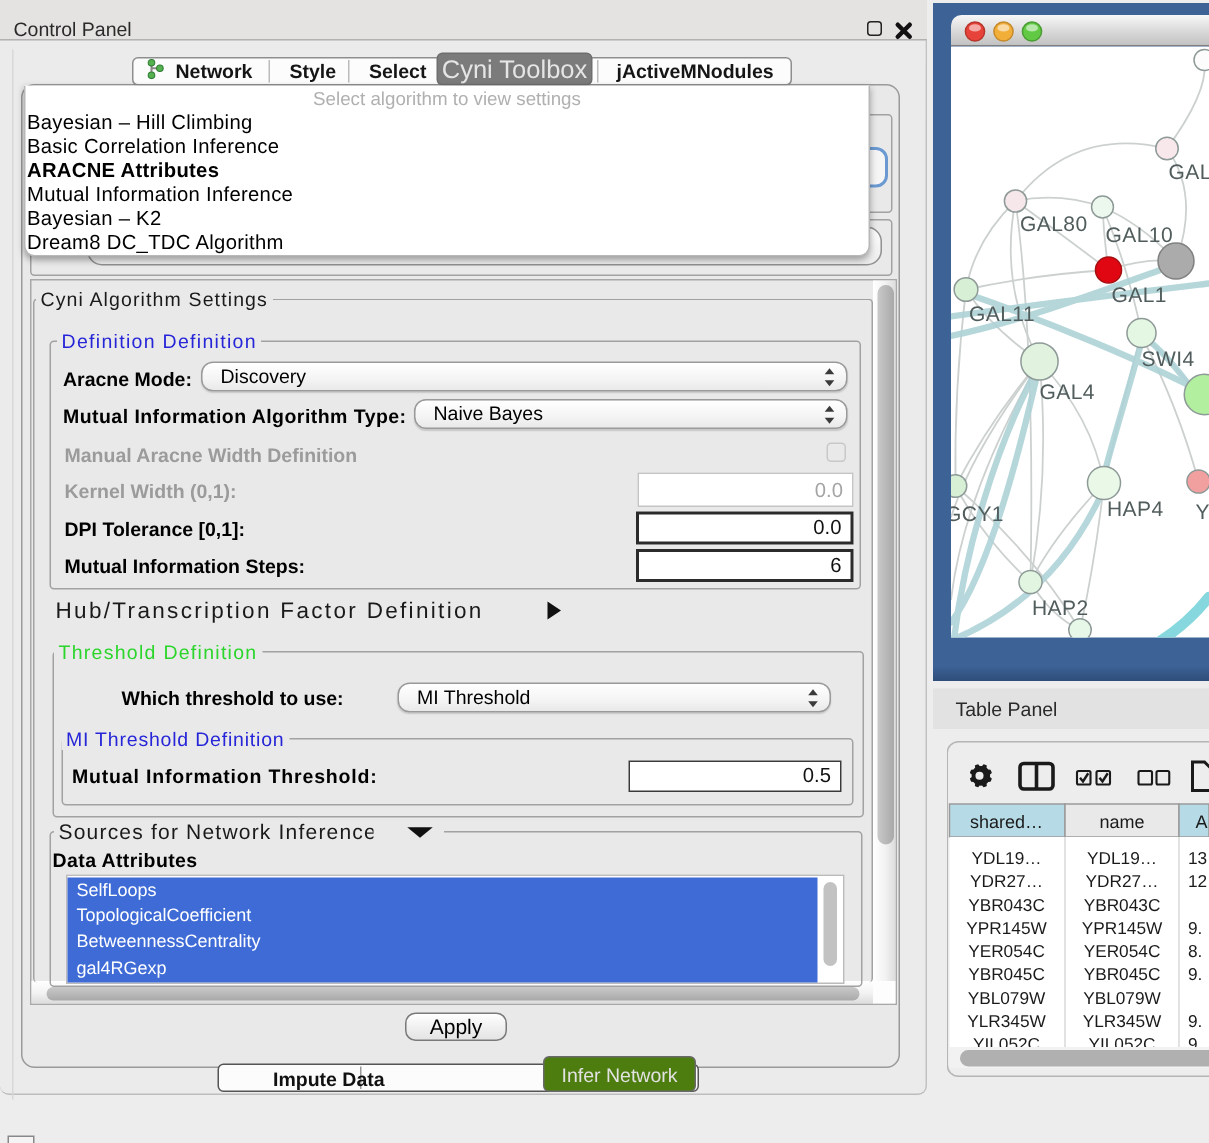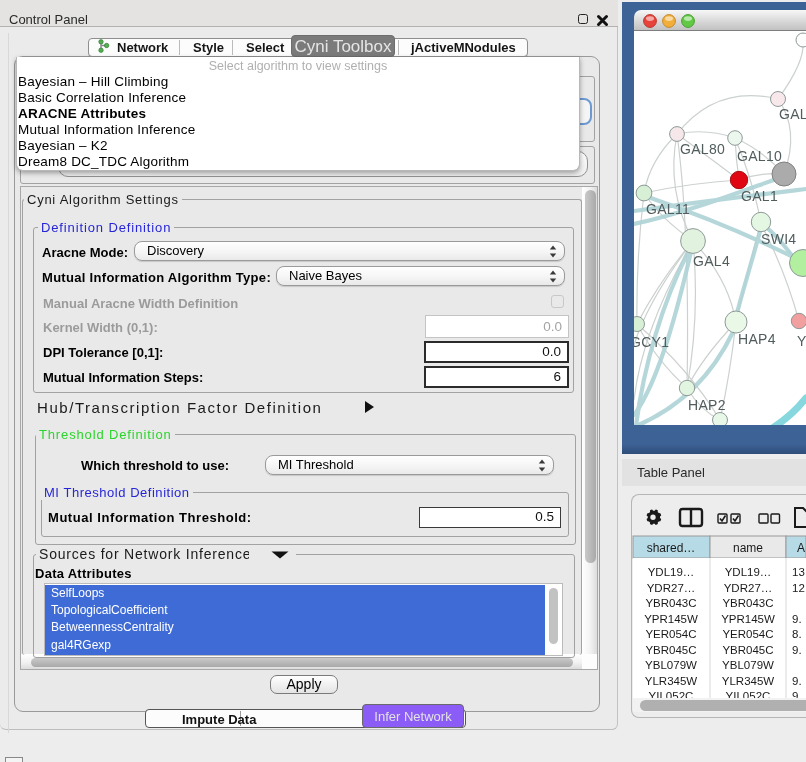--- a/index.html
+++ b/index.html
@@ -117,21 +117,21 @@
 <div class="abs" style="left:44px;top:583px;width:519px;height:73px;background:#fff;border:1px solid #bbb;"></div>
 <div class="abs" style="left:45px;top:585px;width:500px;height:70px;background:#3e6bd6;color:#fff;font-size:12px;line-height:17.2px;padding-left:6px;">SelfLoops<br>TopologicalCoefficient<br>BetweennessCentrality<br>gal4RGexp</div>
 <div class="abs" style="left:549px;top:588px;width:9px;height:56px;border-radius:4.5px;background:#c2c2c2;"></div>
 
 <div class="abs" style="left:270px;top:675px;width:68px;height:19px;border:1px solid #7a7a7a;border-radius:7px;background:linear-gradient(#ffffff,#efefef 55%,#e4e4e4);font-size:14px;text-align:center;line-height:17px;">Apply</div>
 
 <div class="abs" style="left:145px;top:709px;width:321px;height:19px;background:#fcfcfc;border:1px solid #555;border-radius:4px;"></div>
 <div class="abs" style="left:240px;top:711px;width:1px;height:15px;background:#999;"></div>
 <div class="abs b" style="left:155px;top:712px;font-size:13px;color:#111;padding-left:27px;">Impute Data</div>
 <div class="abs b" style="left:255px;top:712px;font-size:13px;color:#111;margin-top:48px;">Discretize Data</div>
-<div class="abs" style="left:362px;top:704px;width:102px;height:24px;background:#8b5cf6;border-radius:4px;border:1px solid #696969;color:#e2e2e2;font-size:13px;text-align:center;line-height:23px;">Infer Network</div>
+<div class="abs" style="left:362px;top:704px;width:102px;height:24px;background:#4d7c0f;border-radius:4px;border:1px solid #696969;color:#e2e2e2;font-size:13px;text-align:center;line-height:23px;">Infer Network</div>
 
 <div class="abs" style="left:16px;top:57px;width:564px;height:114px;background:#ffffff;border:1px solid #b8b8b8;border-top:none;border-radius:0 0 7px 7px;box-shadow:0 2px 5px rgba(0,0,0,0.35);z-index:5;"></div>
 <div class="abs" style="left:16px;top:59px;width:564px;height:15px;color:#b0b0b0;font-size:12.5px;text-align:center;z-index:6;">Select algorithm to view settings</div>
 <div class="abs" style="left:18px;top:73.5px;font-size:13.5px;line-height:16px;color:#000;z-index:6;letter-spacing:0.2px;">Bayesian – Hill Climbing<br>Basic Correlation Inference<br><span class="b">ARACNE Attributes</span><br>Mutual Information Inference<br>Bayesian – K2<br>Dream8 DC_TDC Algorithm</div>
 
 <div class="abs" style="left:5px;top:757px;width:18px;height:18px;border:1.6px solid #888;background:#f4f4f4;"></div>
 
 <div class="abs" style="left:622px;top:2px;width:184px;height:452px;background:#3d6296;"></div>
 <div class="abs" style="left:622px;top:444px;width:184px;height:10px;background:linear-gradient(#3d6296,#2e4d79);"></div>
 <div class="abs" style="left:634px;top:10px;width:172px;height:21px;background:linear-gradient(#f7f7f7,#d6d6d6 60%,#c2c2c2);border-bottom:1px solid #7e7e7e;border-top-left-radius:7px;"></div>

